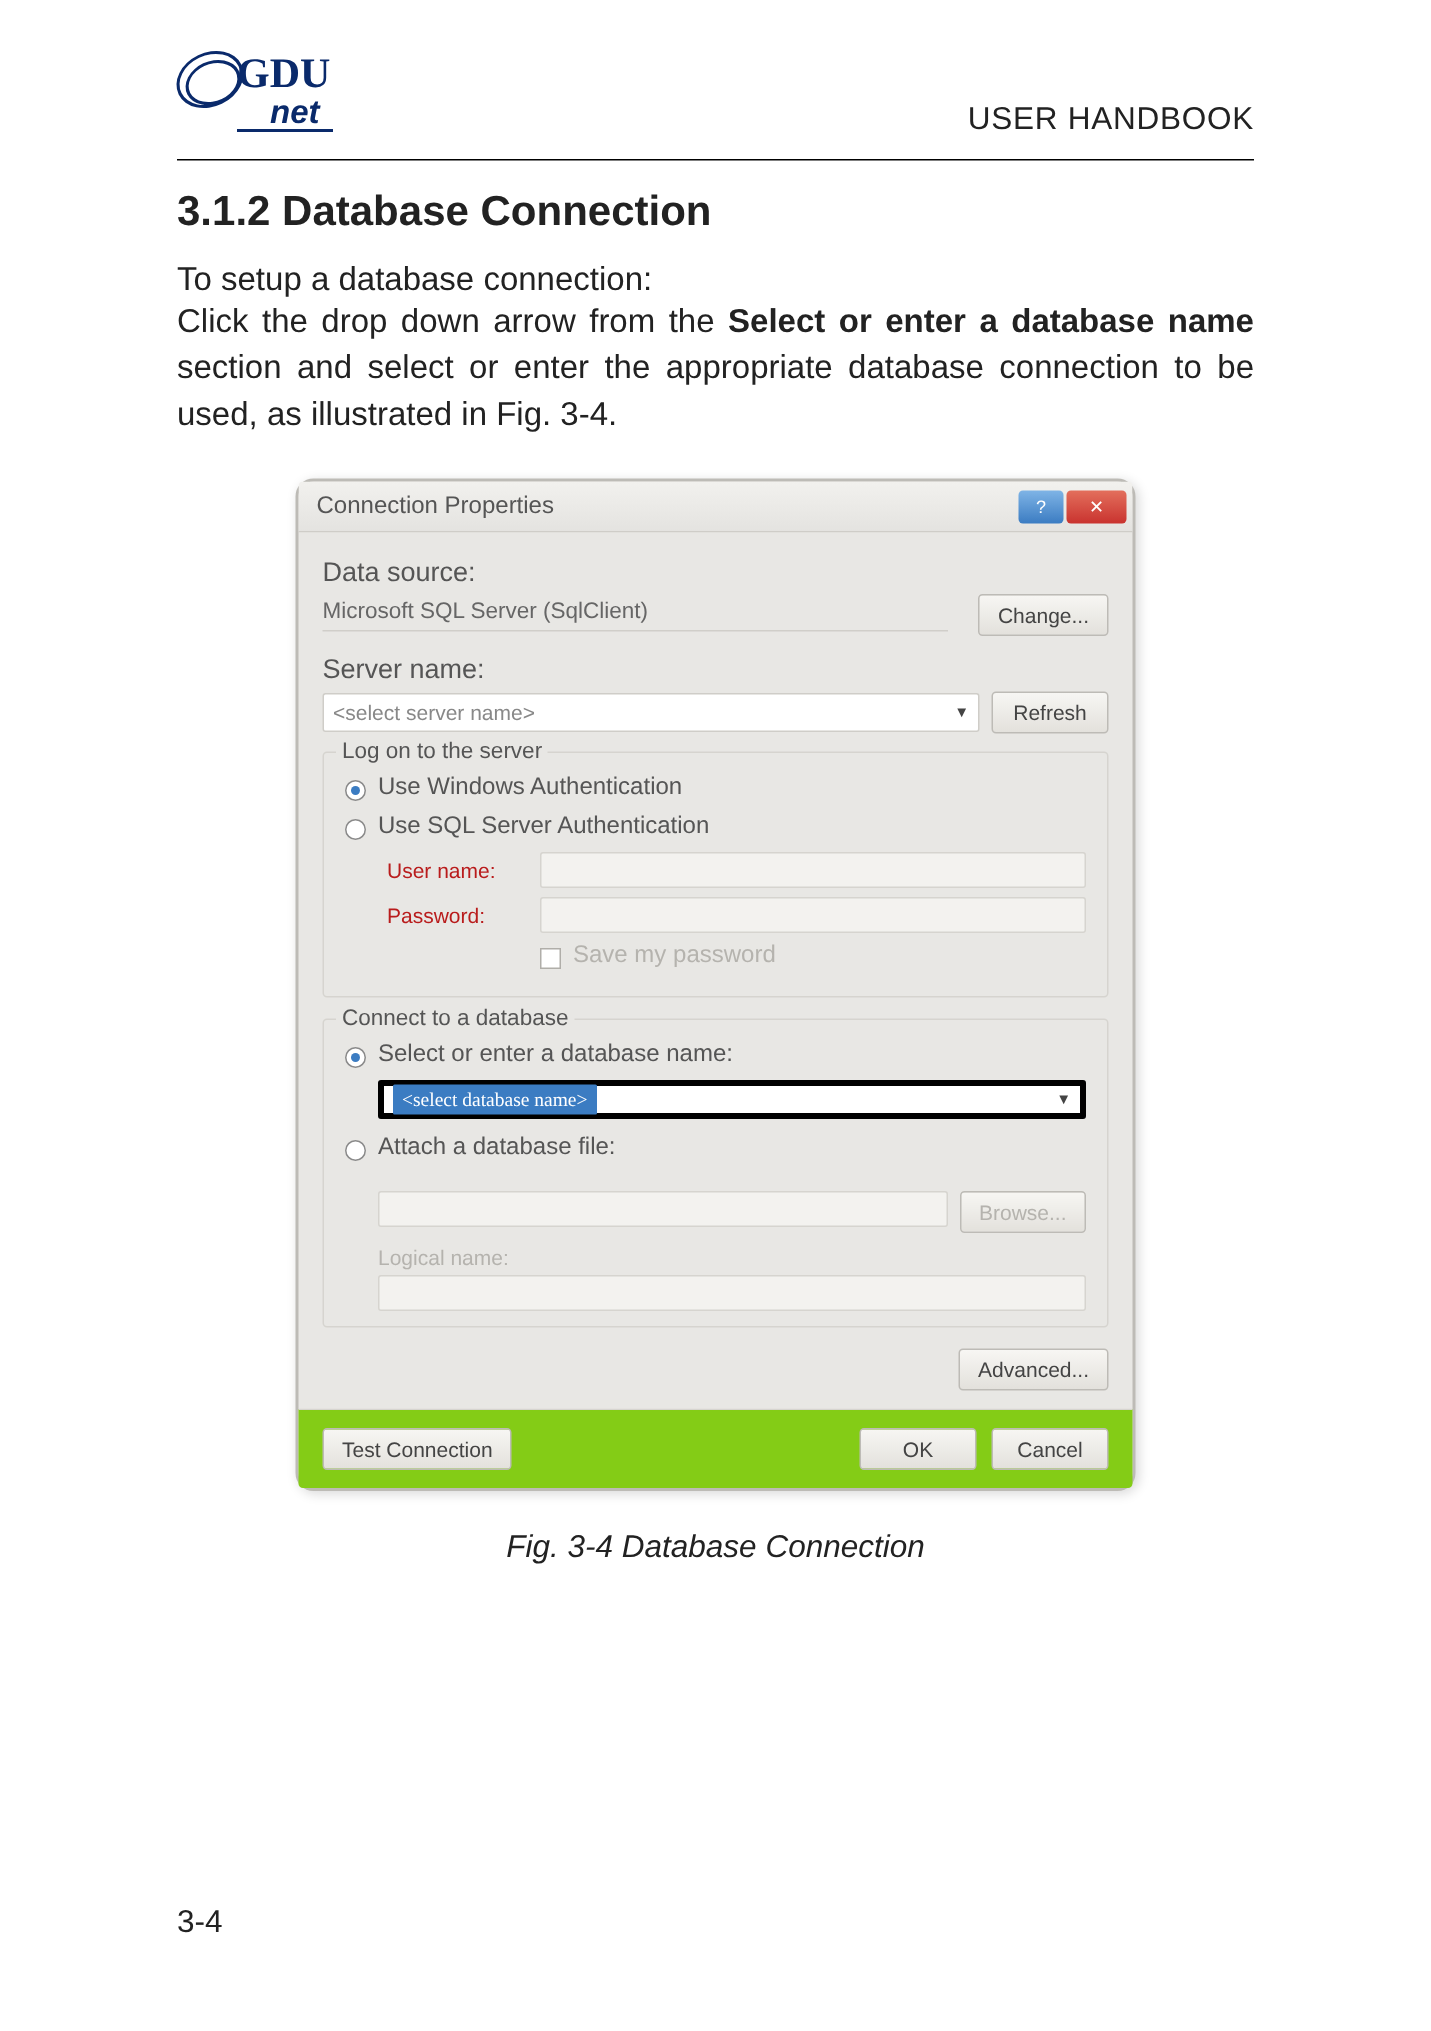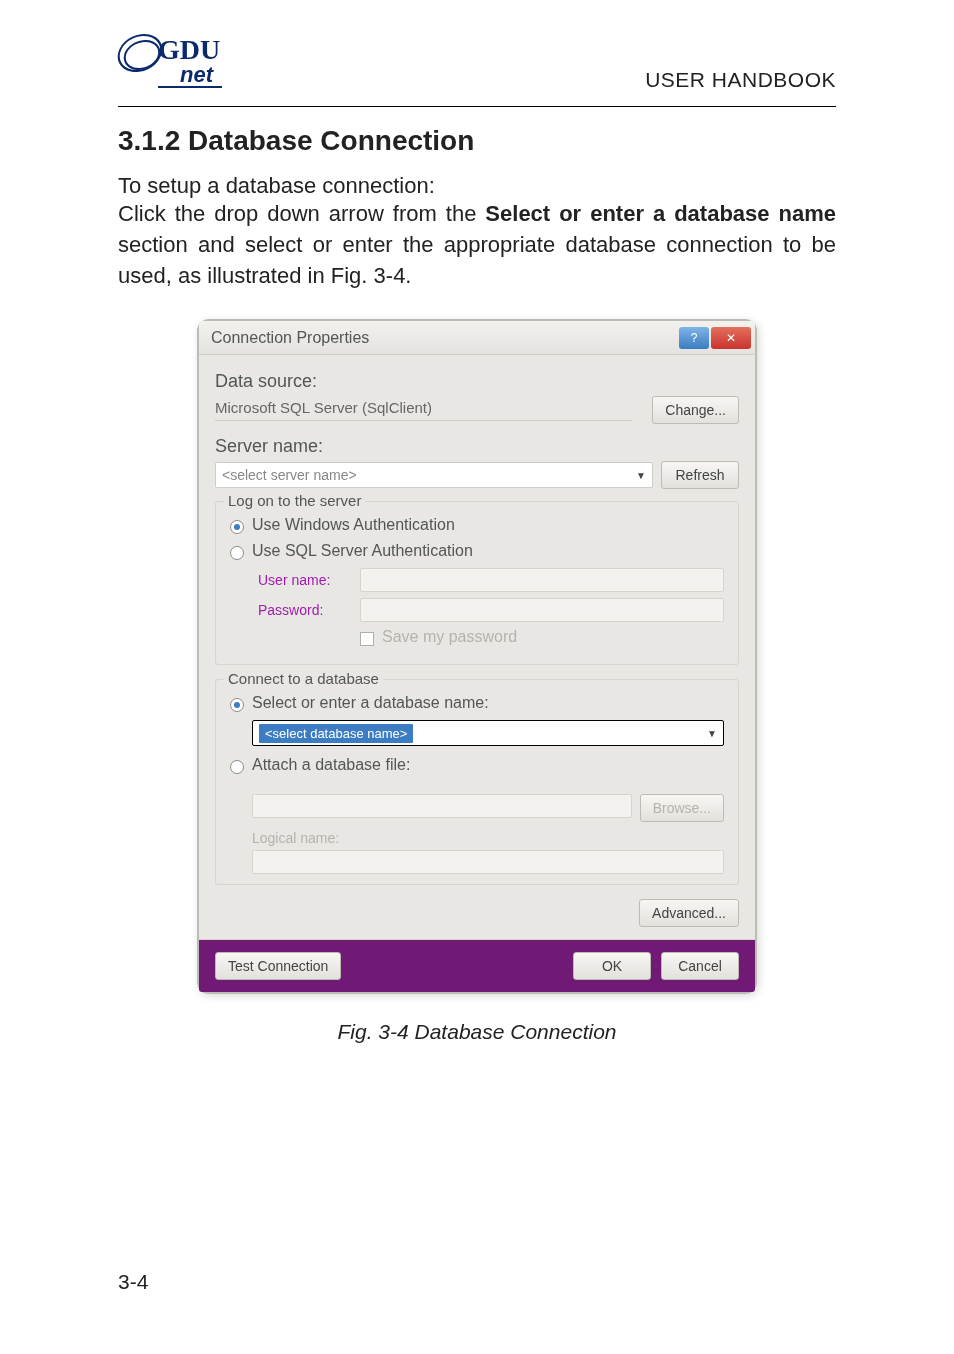--- a/index.html
+++ b/index.html
@@ -184,56 +184,57 @@
   }
   .radio.checked::after {
     content: ""; width: 6px; height: 6px; background: #3b7cc2; border-radius: 50%;
   }
   .check {
     width: 14px; height: 14px;
     border: 1px solid #b0aea9;
     background: #fff;
   }
   .cred-row { display: flex; align-items: center; gap: 10px; margin: 6px 0 6px 28px; }
-  .cred-label { width: 92px; color: #a21caf; font-size: 14px; }
+  .cred-label { width: 92px; color: #b91c1c; font-size: 14px; }
   .textbox {
     flex: 1; height: 24px;
     background: #f3f2ef;
     border: 1px solid #d6d4cf;
     border-radius: 2px;
   }
   .save-pw { margin-left: 130px; color: #b5b3ae; }
   .db-combo {
     background: #fff;
-    border: 1px solid #000000;
+    border: 4px solid #000000;
     border-radius: 2px;
     height: 26px;
     display: flex;
     align-items: center;
     justify-content: space-between;
     padding: 0 6px;
     margin: 4px 0 10px 22px;
+    font-family: Liberation Serif, serif;
   }
   .db-combo-inner {
     background: #3b7cc2;
     color: #fff;
     font-size: 13px;
     padding: 2px 6px;
     border-radius: 1px;
   }
   .file-row { display: flex; gap: 8px; margin: 20px 0 8px 22px; }
   .logical-row { margin-left: 22px; }
   .logical-label { color: #b5b3ae; font-size: 14px; margin-bottom: 4px; }
   .adv-row { display: flex; justify-content: flex-end; margin-top: 6px; }
   .footer-row {
     display: flex;
     justify-content: space-between;
     padding: 12px 16px;
     border-top: 1px solid #d6d4cf;
-    background: #701a75;
+    background: #84cc16;
     border-radius: 0 0 3px 3px;
   }
   .footer-right { display: flex; gap: 10px; }
 
   .caption {
     text-align: center;
     font-style: italic;
     font-size: 21px;
     margin-top: 26px;
   }

